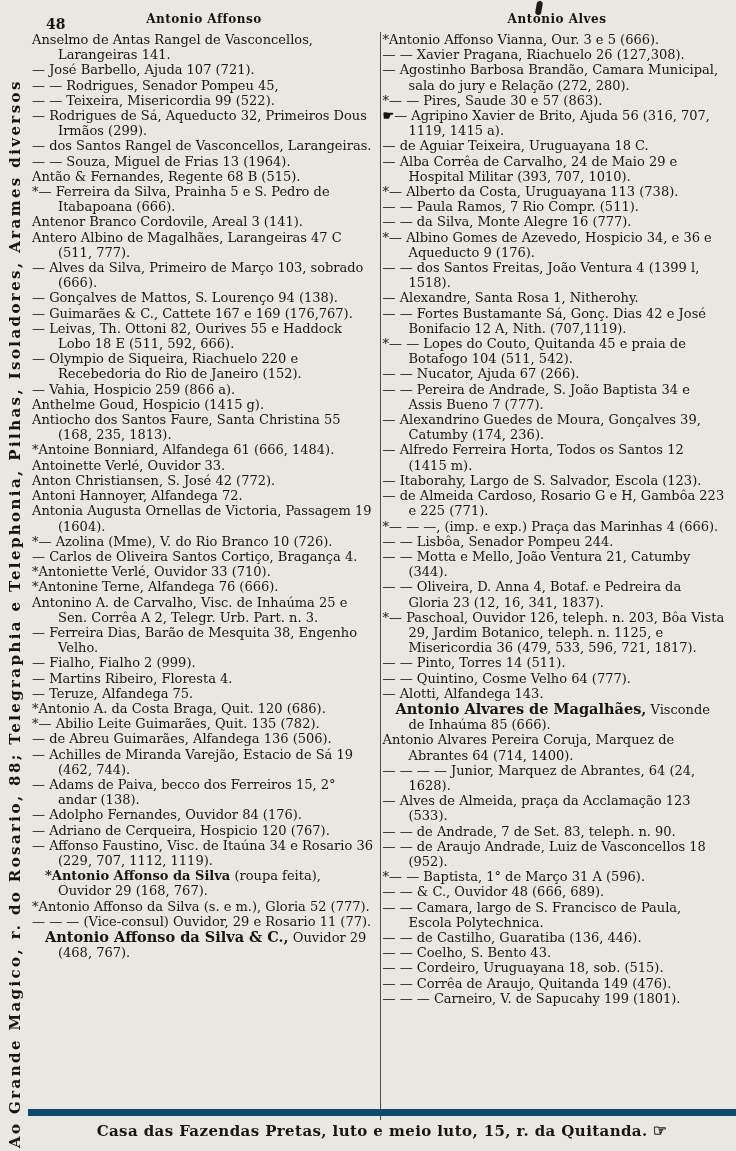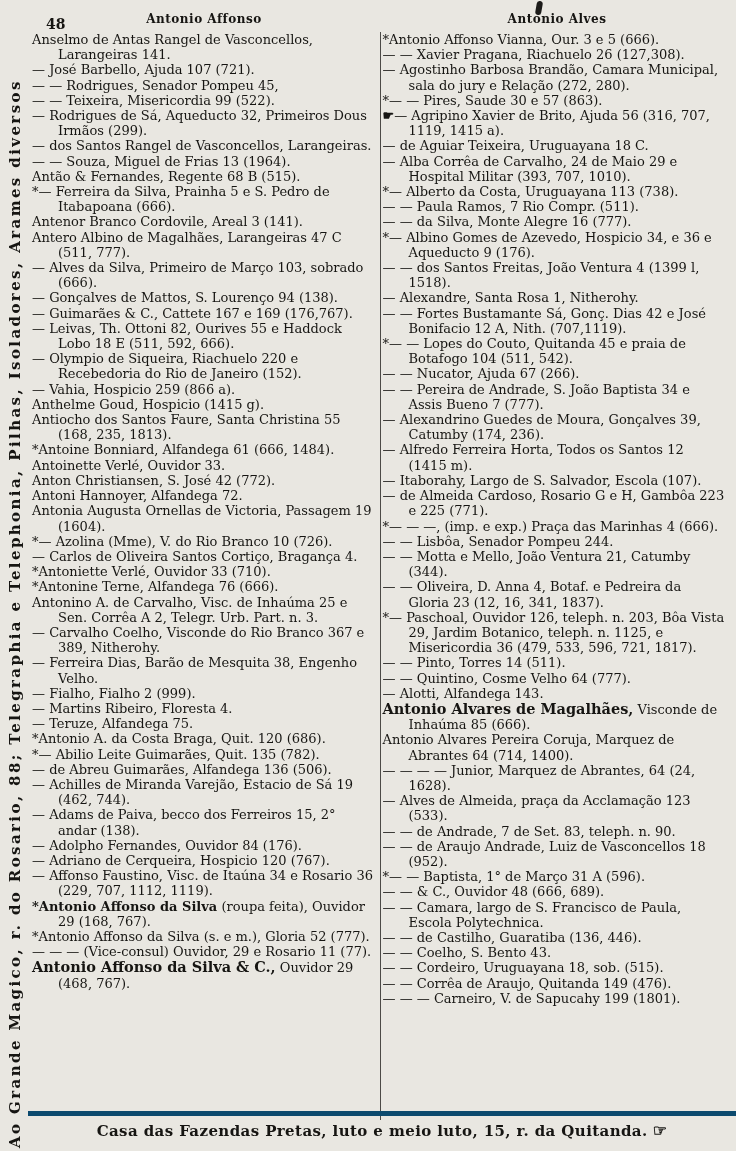--- a/index.html
+++ b/index.html
@@ -62,27 +62,27 @@
   }
   .divider { width: 1px; background: #4c4a46; }
   .entry {
     margin: 0;
     font-size: 13px;
     line-height: 15.2px;
     padding-left: 26px;
     text-indent: -26px;
     text-align: left;
   }
-  .entry b { font-weight: bold; }
+  .entry b { font-weight: bold; margin-left: 13px; }
   .entry.big b { font-size: 14.5px; }
   .entry .manicule { font-weight: bold; }
   
   .footer {
     position: absolute; left: 28px; right: 0; bottom: 2px; height: 28px;
-    border-top: 5px solid #0c4a6e;
+    border-top: 7px solid #0c4a6e;
     text-align: center;
     font-weight: bold;
     font-size: 15px;
     padding-top: 5px;
     letter-spacing: .4px;
   }
   .footer .manicule { font-size: 16px; margin-left: 5px; }
 </style>
 </head>
 <body>
@@ -125,21 +125,20 @@
         <p class="entry"><span>*Antoine Bonniard, Alfandega 61 (666, 1484).</span></p>
         <p class="entry"><span>Antoinette Verlé, Ouvidor 33.</span></p>
         <p class="entry"><span>Anton Christiansen, S. José 42 (772).</span></p>
         <p class="entry"><span>Antoni Hannoyer, Alfandega 72.</span></p>
         <p class="entry"><span>Antonia Augusta Ornellas de Victoria, Passagem 19 (1604).</span></p>
         <p class="entry"><span>*— Azolina (Mme), V. do Rio Branco 10 (726).</span></p>
         <p class="entry"><span>— Carlos de Oliveira Santos Cortiço, Bragança 4.</span></p>
         <p class="entry"><span>*Antoniette Verlé, Ouvidor 33 (710).</span></p>
         <p class="entry"><span>*Antonine Terne, Alfandega 76 (666).</span></p>
         <p class="entry"><span>Antonino A. de Carvalho, Visc. de Inhaúma 25 e Sen. Corrêa A 2, Telegr. Urb. Part. n. 3.</span></p>
-        <p class="entry"><span>— Carvalho Coelho, Visconde do Rio Branco 367 e 389, Nitherohy.</span></p>
         <p class="entry"><span>— Ferreira Dias, Barão de Mesquita 38, Engenho Velho.</span></p>
         <p class="entry"><span>— Fialho, Fialho 2 (999).</span></p>
         <p class="entry"><span>— Martins Ribeiro, Floresta 4.</span></p>
         <p class="entry"><span>— Teruze, Alfandega 75.</span></p>
         <p class="entry"><span>*Antonio A. da Costa Braga, Quit. 120 (686).</span></p>
         <p class="entry"><span>*— Abilio Leite Guimarães, Quit. 135 (782).</span></p>
         <p class="entry"><span>— de Abreu Guimarães, Alfandega 136 (506).</span></p>
         <p class="entry"><span>— Achilles de Miranda Varejão, Estacio de Sá 19 (462, 744).</span></p>
         <p class="entry"><span>— Adams de Paiva, becco dos Ferreiros 15, 2° andar (138).</span></p>
         <p class="entry"><span>— Adolpho Fernandes, Ouvidor 84 (176).</span></p>
@@ -164,21 +163,21 @@
         <p class="entry"><span>— — da Silva, Monte Alegre 16 (777).</span></p>
         <p class="entry"><span>*— Albino Gomes de Azevedo, Hospicio 34, e 36 e Aqueducto 9 (176).</span></p>
         <p class="entry"><span>— — dos Santos Freitas, João Ventura 4 (1399 l, 1518).</span></p>
         <p class="entry"><span>— Alexandre, Santa Rosa 1, Nitherohy.</span></p>
         <p class="entry"><span>— — Fortes Bustamante Sá, Gonç. Dias 42 e José Bonifacio 12 A, Nith. (707,1119).</span></p>
         <p class="entry"><span>*— — Lopes do Couto, Quitanda 45 e praia de Botafogo 104 (511, 542).</span></p>
         <p class="entry"><span>— — Nucator, Ajuda 67 (266).</span></p>
         <p class="entry"><span>— — Pereira de Andrade, S. João Baptista 34 e Assis Bueno 7 (777).</span></p>
         <p class="entry"><span>— Alexandrino Guedes de Moura, Gonçalves 39, Catumby (174, 236).</span></p>
         <p class="entry"><span>— Alfredo Ferreira Horta, Todos os Santos 12 (1415 m).</span></p>
-        <p class="entry"><span>— Itaborahy, Largo de S. Salvador, Escola (107).</span></p>
+        <p class="entry"><span>— Itaborahy, Largo de S. Salvador, Escola (123).</span></p>
         <p class="entry"><span>— de Almeida Cardoso, Rosario G e H, Gambôa 223 e 225 (771).</span></p>
         <p class="entry"><span>*— — —, (imp. e exp.) Praça das Marinhas 4 (666).</span></p>
         <p class="entry"><span>— — Lisbôa, Senador Pompeu 244.</span></p>
         <p class="entry"><span>— — Motta e Mello, João Ventura 21, Catumby (344).</span></p>
         <p class="entry"><span>— — Oliveira, D. Anna 4, Botaf. e Pedreira da Gloria 23 (12, 16, 341, 1837).</span></p>
         <p class="entry"><span>*— Paschoal, Ouvidor 126, teleph. n. 203, Bôa Vista 29, Jardim Botanico, teleph. n. 1125, e Misericordia 36 (479, 533, 596, 721, 1817).</span></p>
         <p class="entry"><span>— — Pinto, Torres 14 (511).</span></p>
         <p class="entry"><span>— — Quintino, Cosme Velho 64 (777).</span></p>
         <p class="entry"><span>— Alotti, Alfandega 143.</span></p>
         <p class="entry big"><b>Antonio Alvares de Magalhães,</b><span> Visconde de Inhaúma 85 (666).</span></p>

